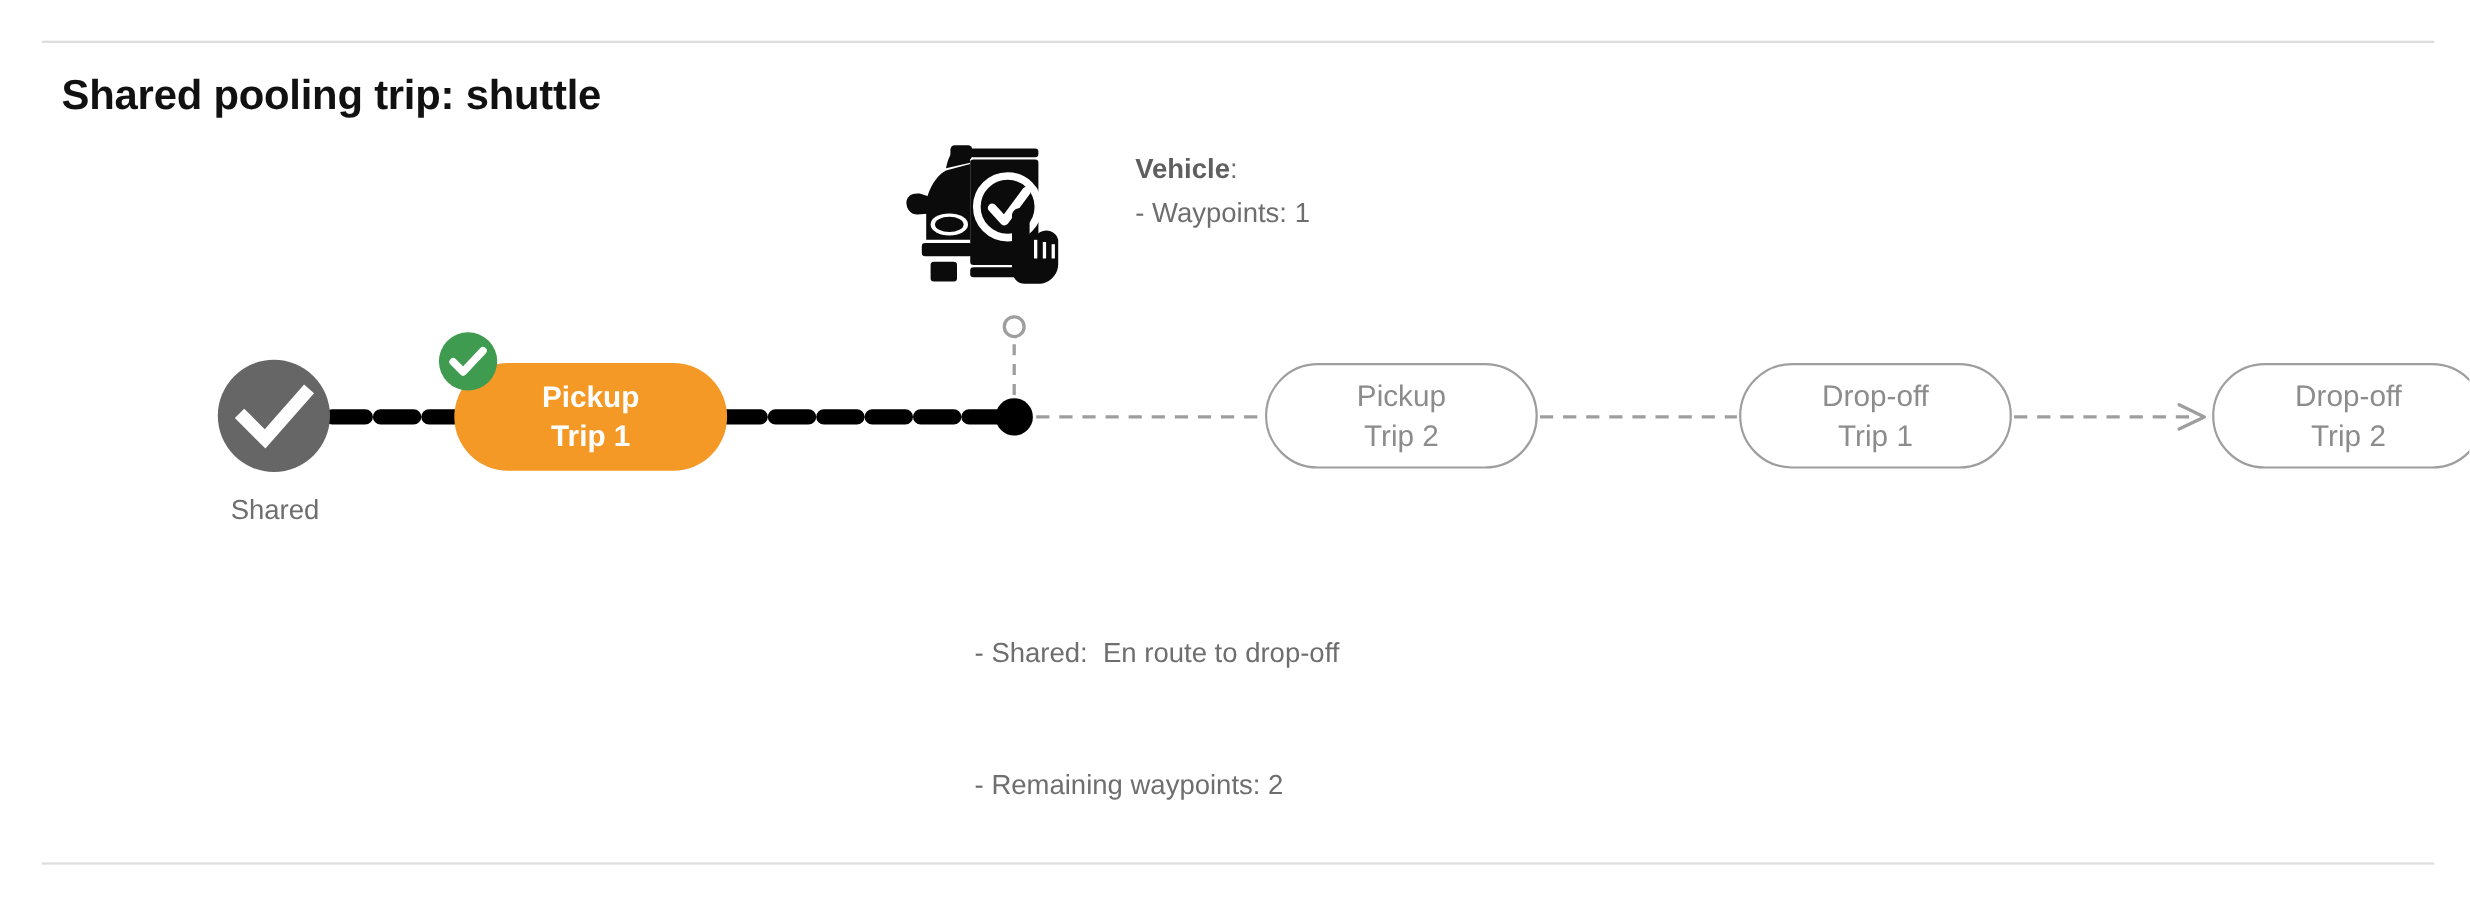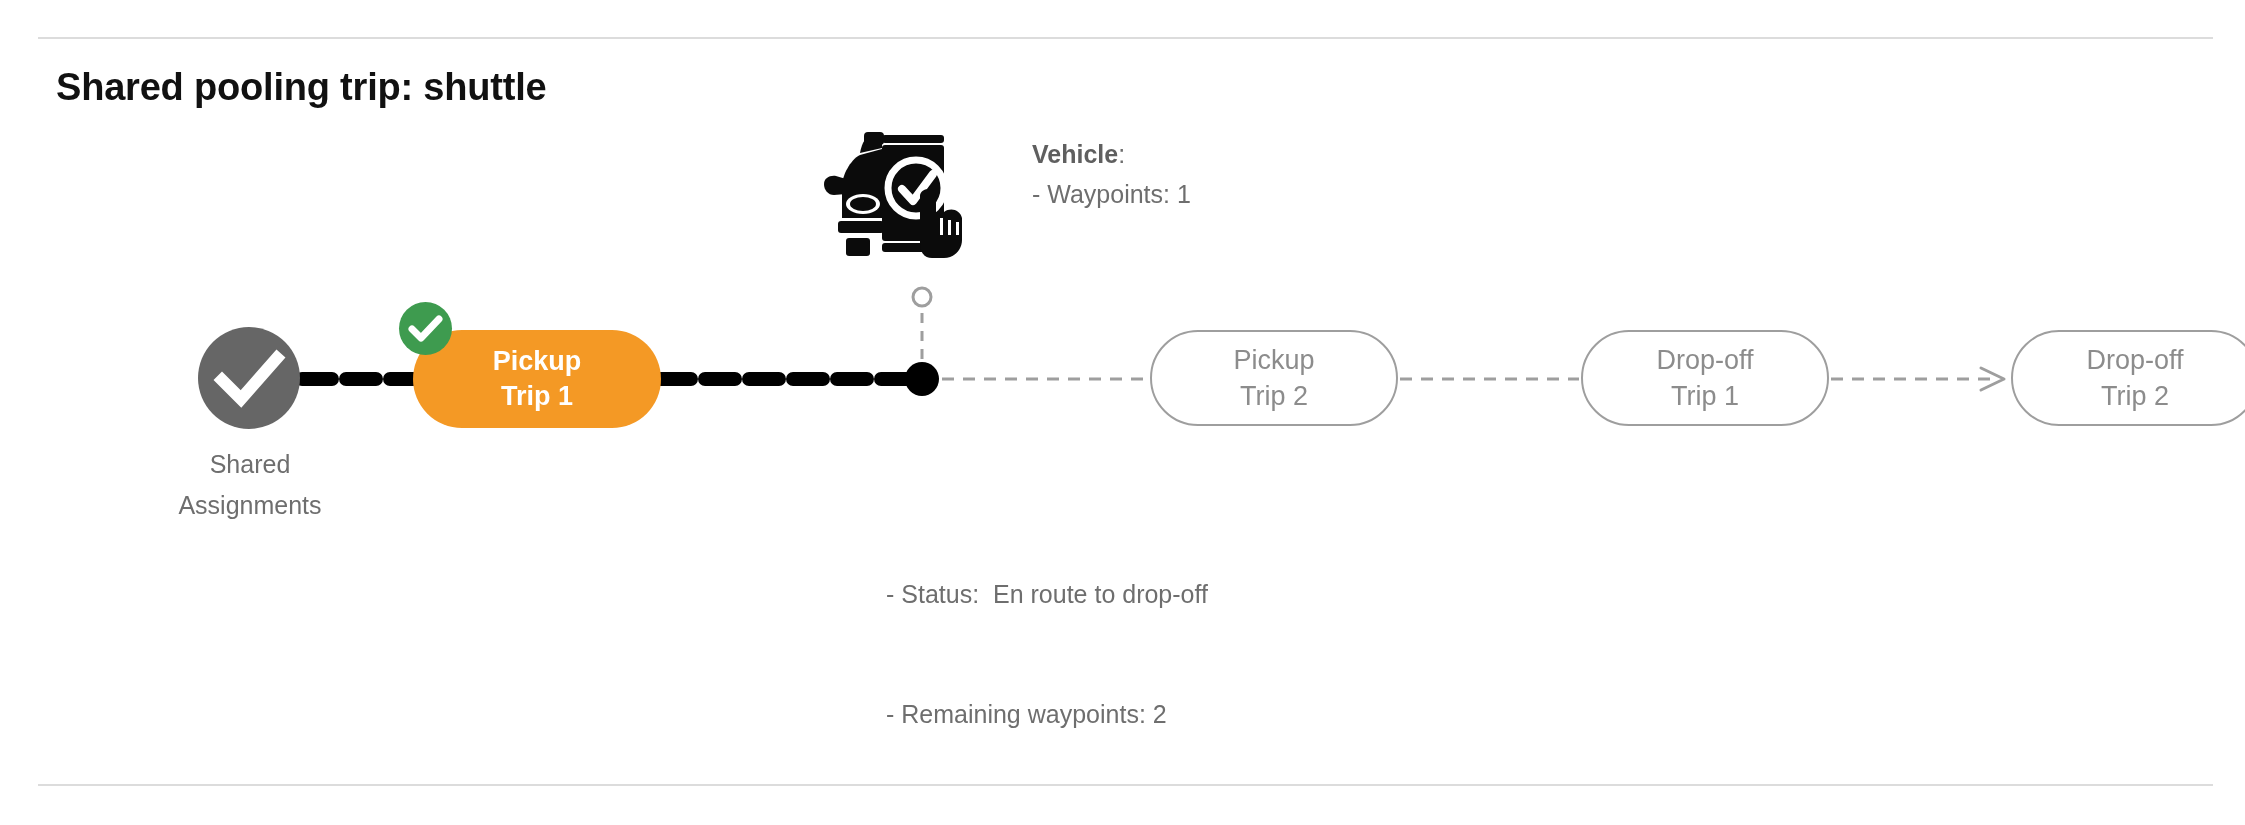--- a/index.html
+++ b/index.html
@@ -194,21 +194,20 @@
     <polyline points="1981,368 2004,379 1981,390" fill="none" stroke="#9e9e9e" stroke-width="3" stroke-linecap="round" stroke-linejoin="round"></polyline>
   </svg>
 
   <div class="accept-node">
     <svg width="102" height="102" viewBox="0 0 102 102">
       <polyline points="24,53 43,72 79,31" fill="none" stroke="#ffffff" stroke-width="12" stroke-linecap="square" stroke-linejoin="miter"></polyline>
     </svg>
   </div>
   <div class="accept-label">
     <span>Shared</span>
-    <span>Assignments</span>
   </div>
 
   <div class="pill-active">
     <span>Pickup</span>
     <span>Trip 1</span>
   </div>
   <div class="check-badge">
     <svg width="53" height="53" viewBox="0 0 53 53">
       <polyline points="13,27 22,36 40,17" fill="none" stroke="#ffffff" stroke-width="7" stroke-linecap="round" stroke-linejoin="round"></polyline>
     </svg>
@@ -265,21 +264,21 @@
       </g>
     </svg>
   </div>
 
   <div class="vehicle-caption">
     <div><span class="lbl-strong">Vehicle</span><span>:</span></div>
     <div>- Waypoints: 1</div>
   </div>
 
   <div class="trips-detail">
-    <div>- Status:  En route to drop-off</div>
+    <div>- Shared:  En route to drop-off</div>
     <div>- Remaining waypoints: 2</div>
     
     
     
   </div>
 
   <div class="divider bottom"></div>
 
 </div>
 

